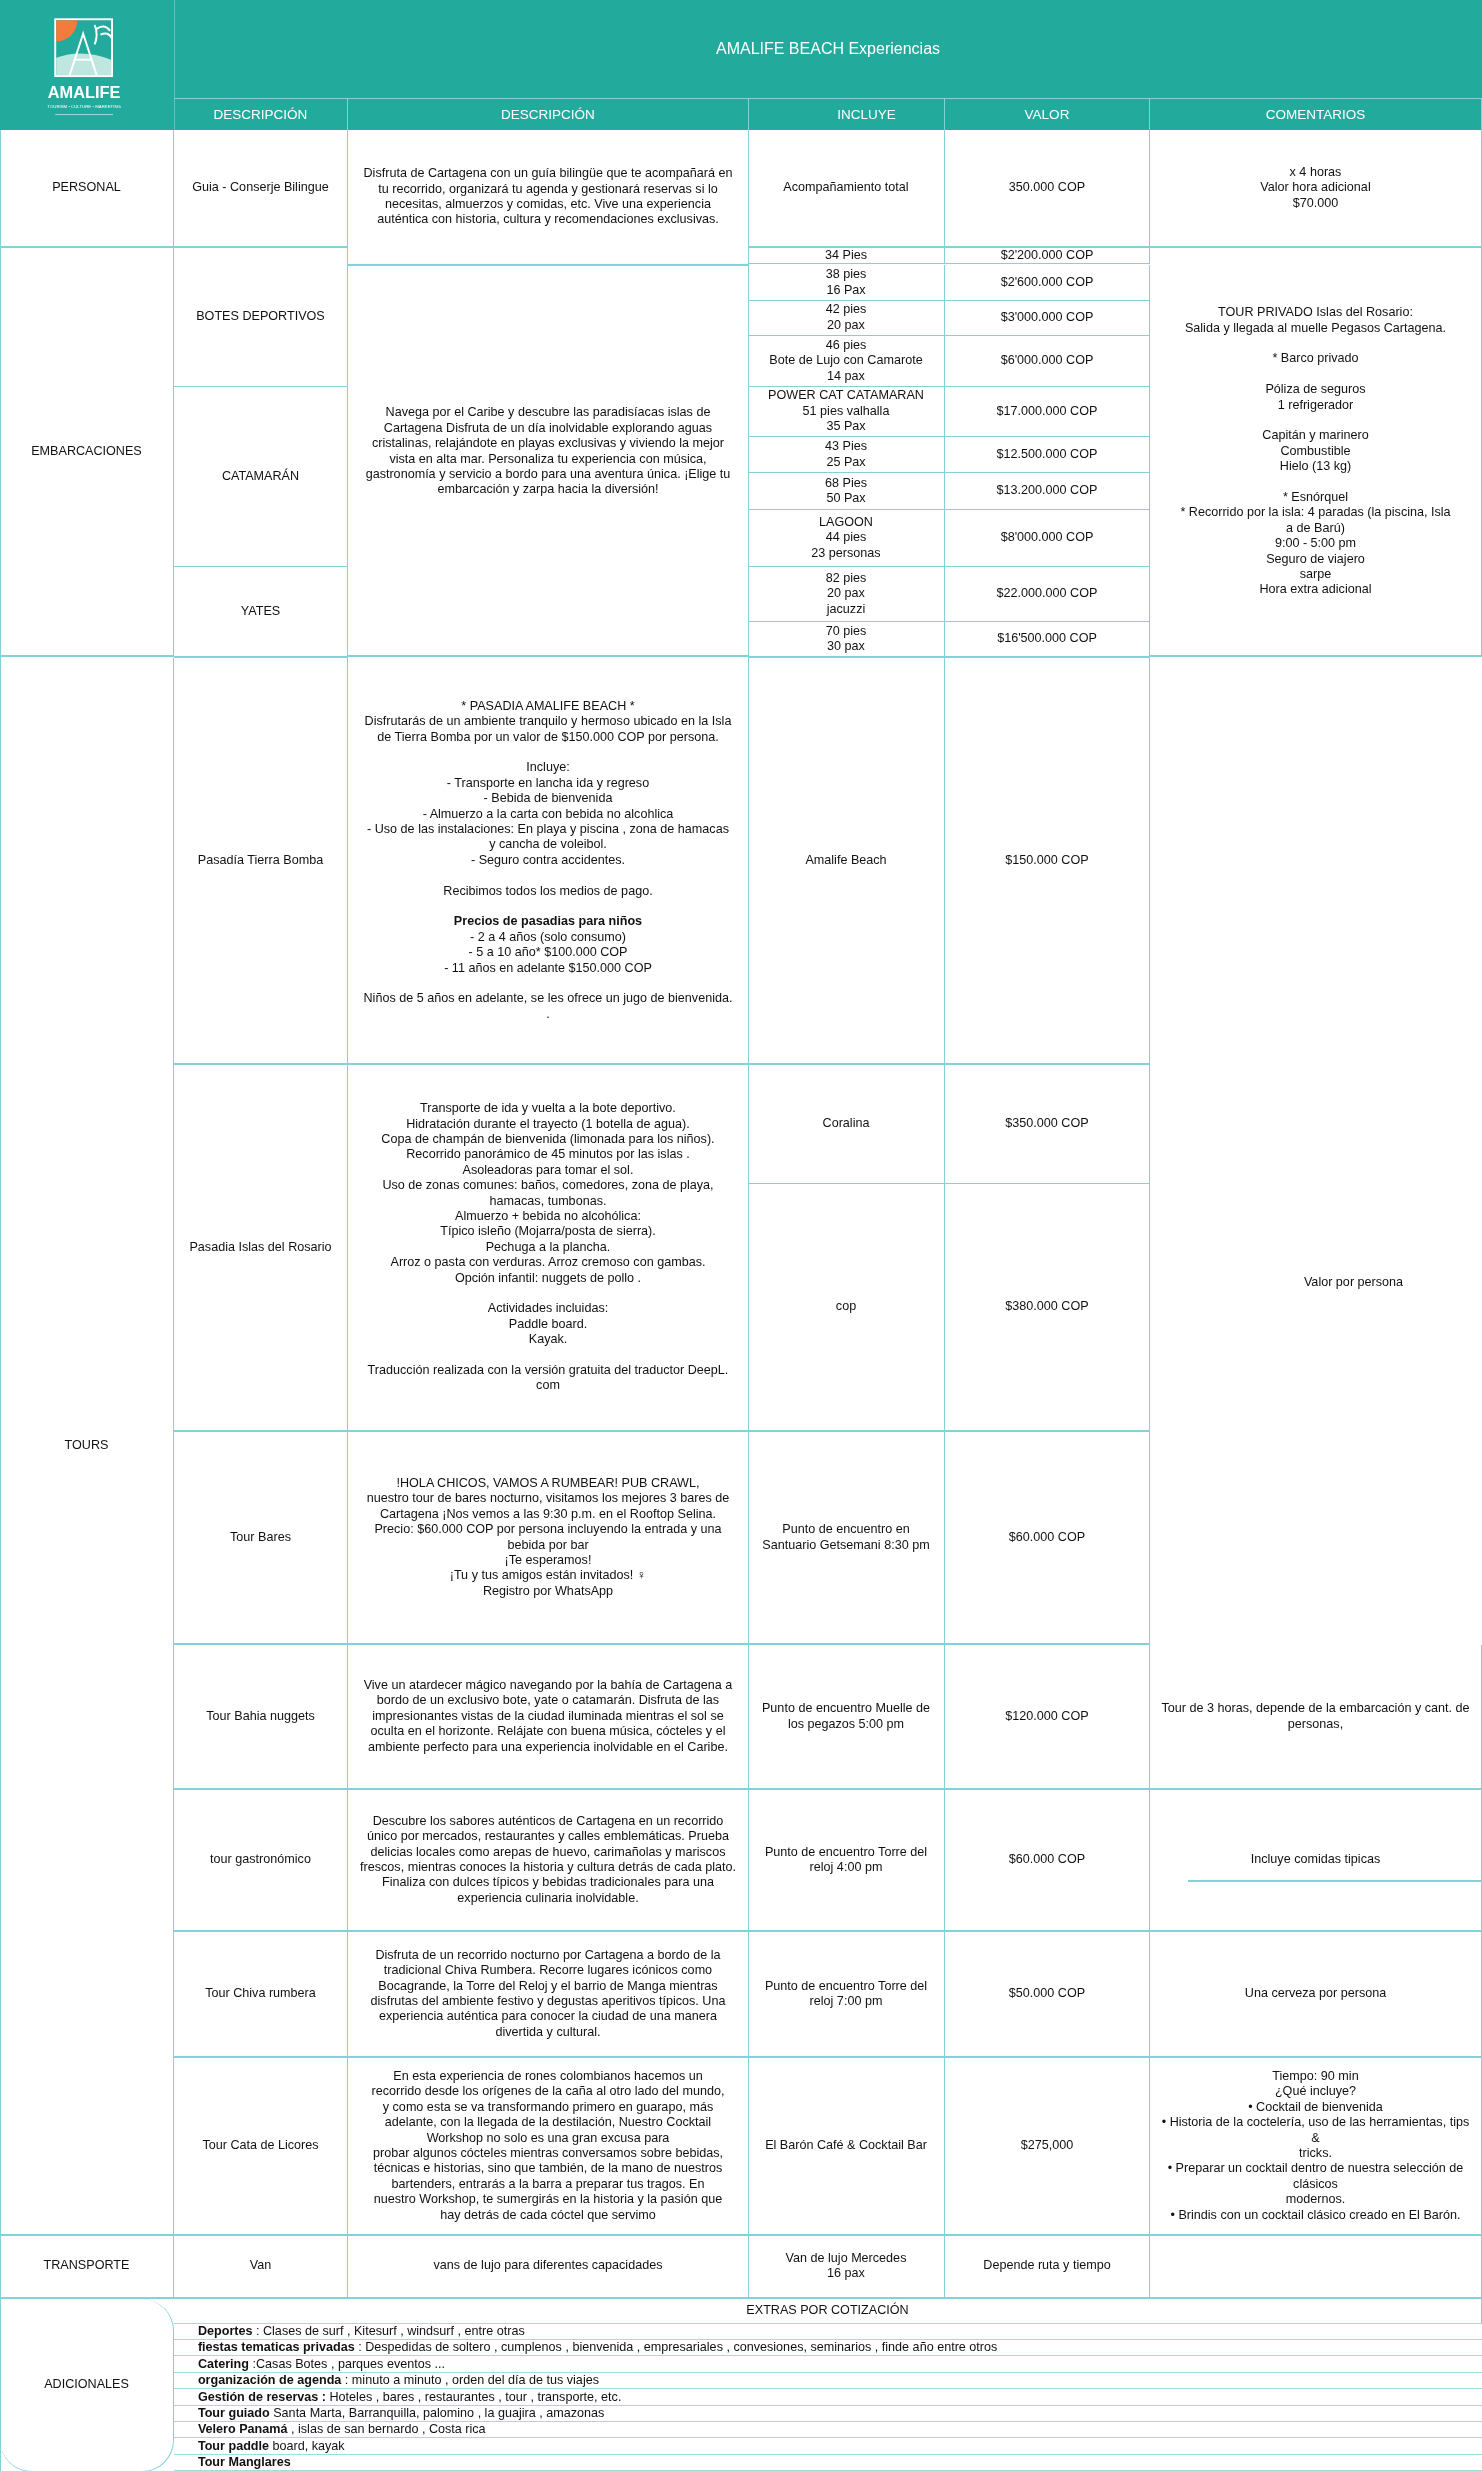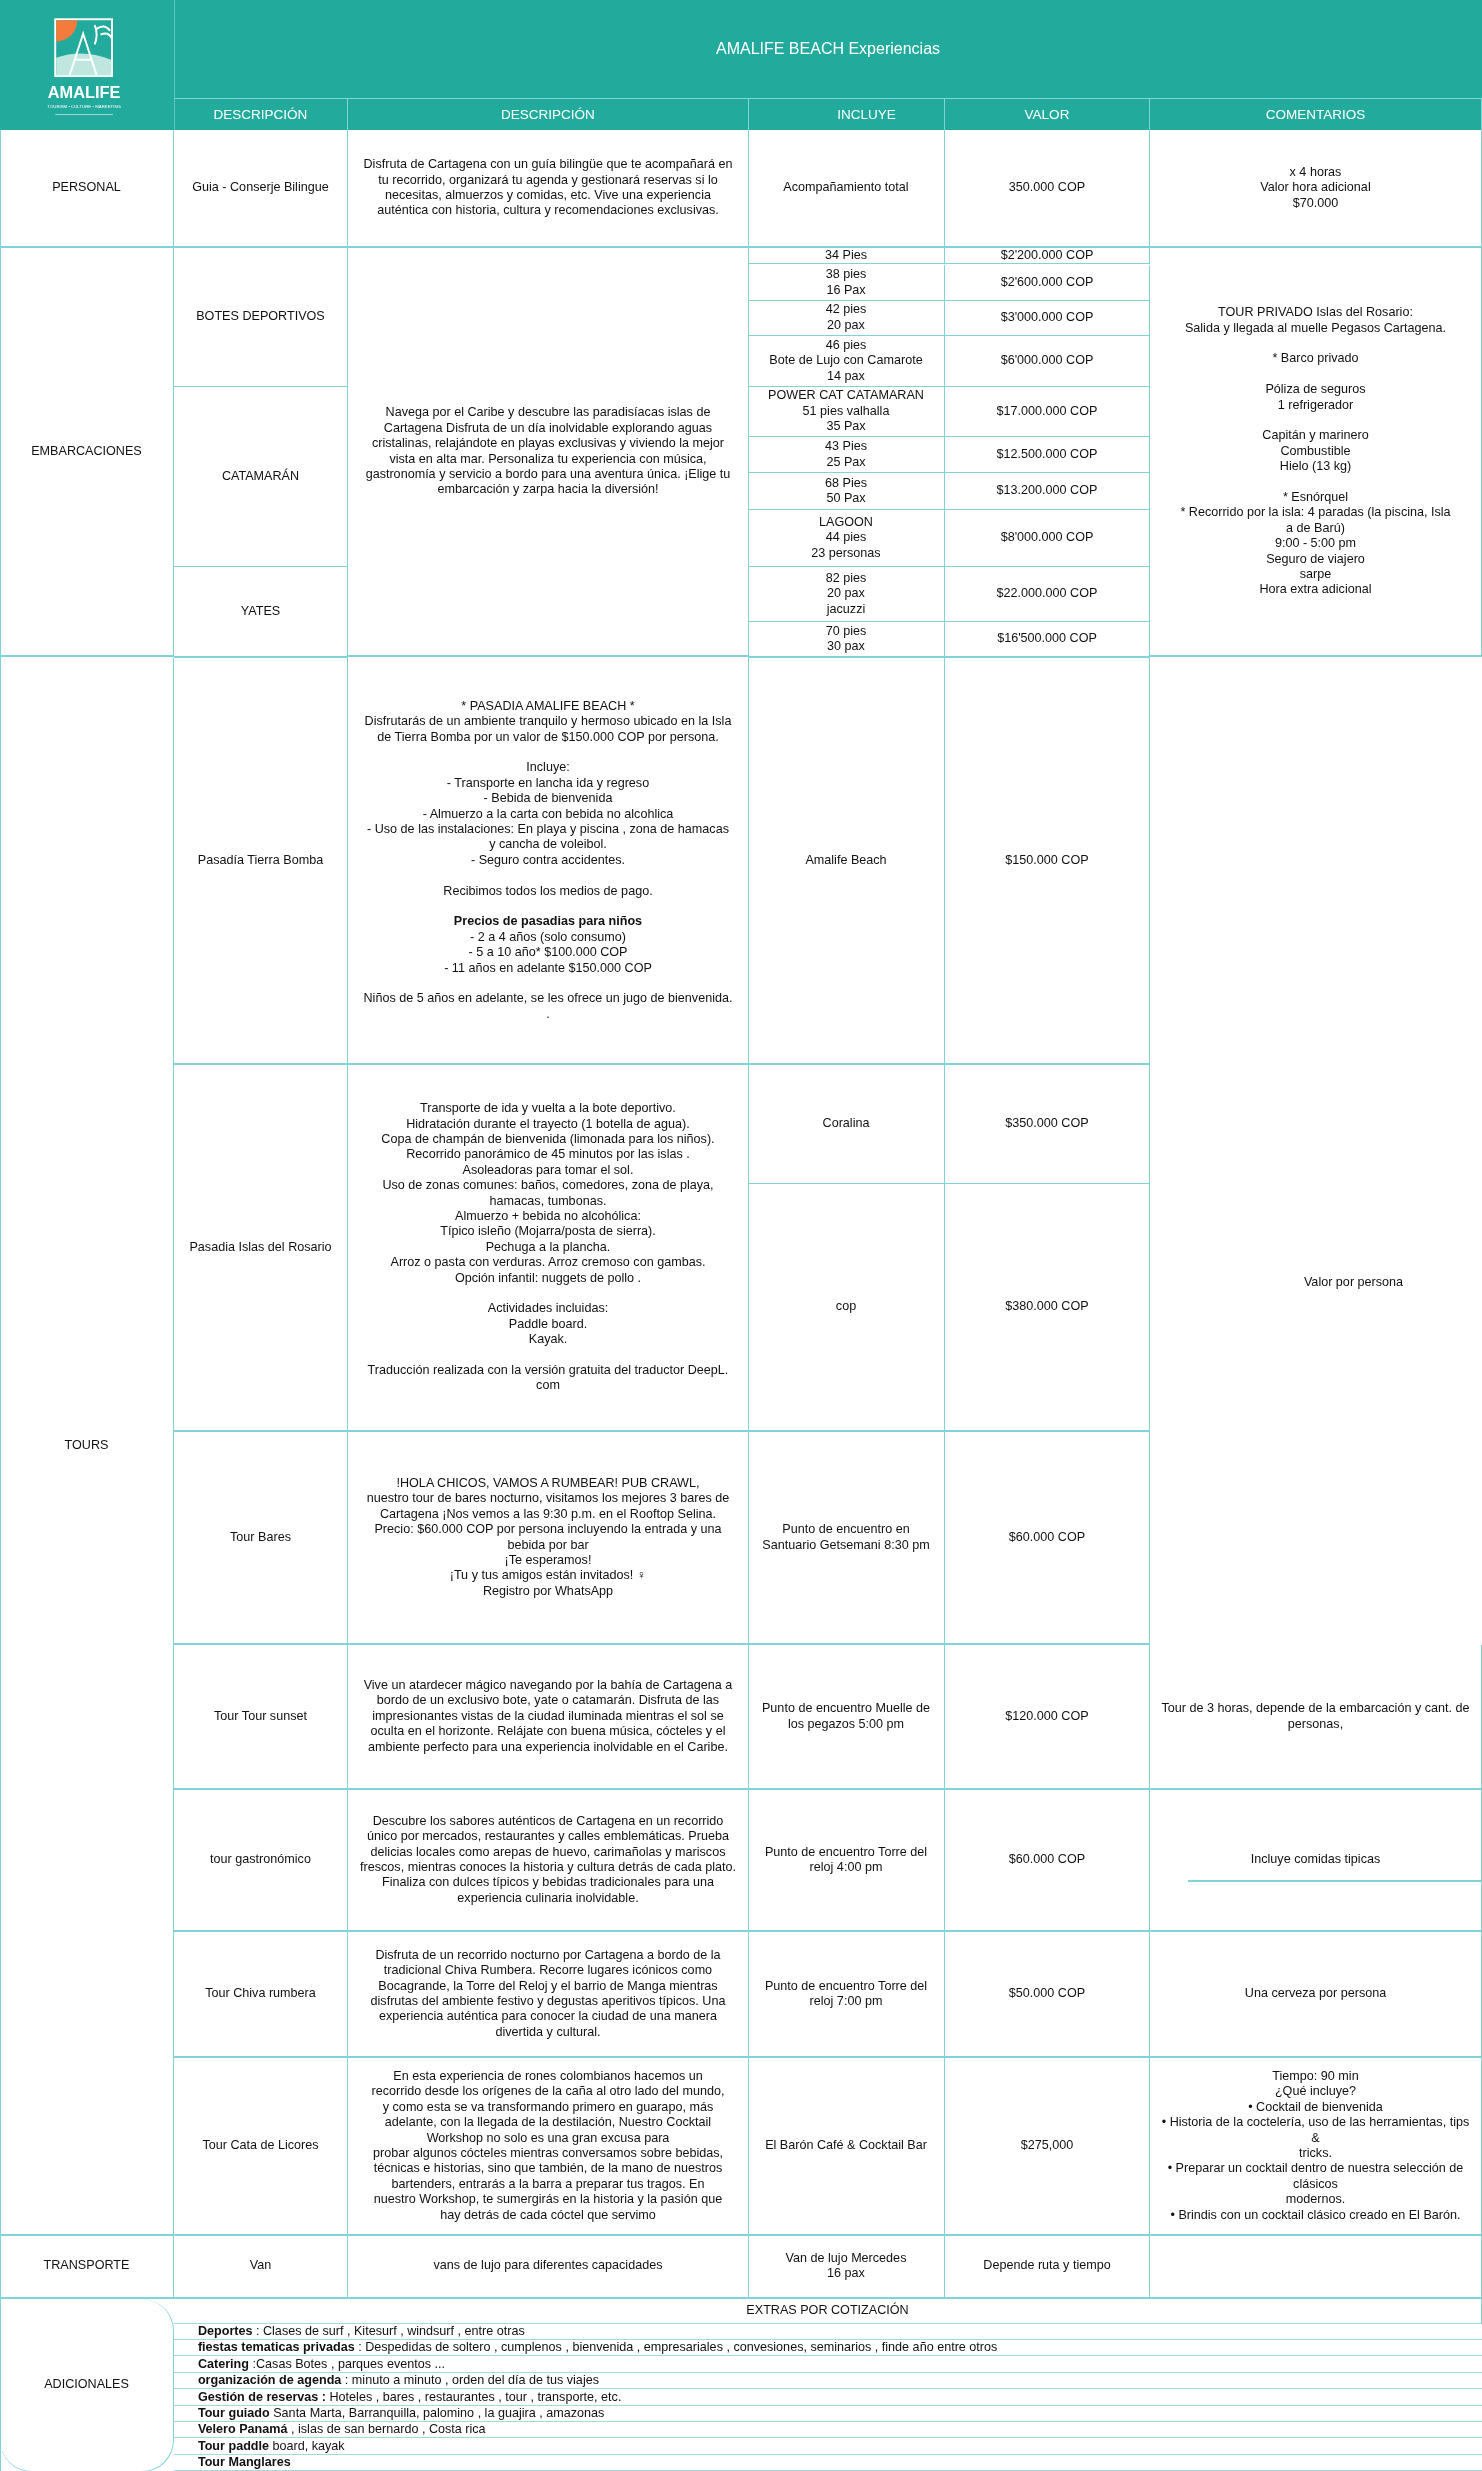--- a/index.html
+++ b/index.html
@@ -34,21 +34,21 @@
 </div>
 <div class="title">AMALIFE BEACH Experiencias</div>
 <div class="colhdr" style="left:174px;width:174px;">DESCRIPCIÓN</div>
 <div class="colhdr" style="left:348px;width:401px;">DESCRIPCIÓN</div>
 <div class="colhdr" style="left:748px;width:197px;padding-left:41px;">INCLUYE</div>
 <div class="colhdr" style="left:945px;width:205px;">VALOR</div>
 <div class="colhdr" style="left:1150px;width:332px;">COMENTARIOS</div>
 
 <div class="cell thick cat" style="left:0;top:130px;width:174px;height:118px;">PERSONAL</div>
 <div class="cell thick" style="left:174px;top:130px;width:174px;height:118px;">Guia - Conserje Bilingue</div>
-<div class="cell thick" style="left:348px;top:130px;width:401px;height:118px;">Disfruta de Cartagena con un guía bilingüe que te acompañará en
+<div class="cell thick" style="left:348px;top:130px;width:401px;height:136px;">Disfruta de Cartagena con un guía bilingüe que te acompañará en
 tu recorrido, organizará tu agenda y gestionará reservas si lo
 necesitas, almuerzos y comidas, etc. Vive una experiencia
 auténtica con historia, cultura y recomendaciones exclusivas.</div>
 <div class="cell thick" style="left:748px;top:130px;width:197px;height:118px;">Acompañamiento total</div>
 <div class="cell thick" style="left:945px;top:130px;width:205px;height:118px;">350.000 COP</div>
 <div class="cell thick" style="left:1150px;top:130px;width:332px;height:118px;">x 4 horas
 Valor hora adicional
 $70.000</div>
 
 <div class="cell thick cat" style="left:0;top:248px;width:174px;height:409px;">EMBARCACIONES</div>
@@ -176,21 +176,21 @@
 Cartagena ¡Nos vemos a las 9:30 p.m. en el Rooftop Selina.
 Precio: $60.000 COP por persona incluyendo la entrada y una
 bebida por bar
 ¡Te esperamos!
 ¡Tu y tus amigos están invitados!     ♀
 Registro por WhatsApp</div>
 <div class="cell thick" style="left:748px;top:1432px;width:197px;height:213px;">Punto de encuentro en
 Santuario Getsemani 8:30 pm</div>
 <div class="cell thick" style="left:945px;top:1432px;width:205px;height:213px;">$60.000 COP</div>
 
-<div class="cell thick" style="left:174px;top:1645px;width:174px;height:145px;">Tour Tour sunset</div>
+<div class="cell thick" style="left:174px;top:1645px;width:174px;height:145px;">Tour Bahia nuggets</div>
 <div class="cell thick" style="left:348px;top:1645px;width:401px;height:145px;">Vive un atardecer mágico navegando por la bahía de Cartagena a
 bordo de un exclusivo bote, yate o catamarán. Disfruta de las
 impresionantes vistas de la ciudad iluminada mientras el sol se
 oculta en el horizonte. Relájate con buena música, cócteles y el
 ambiente perfecto para una experiencia inolvidable en el Caribe.</div>
 <div class="cell thick" style="left:748px;top:1645px;width:197px;height:145px;">Punto de encuentro Muelle de
 los pegazos  5:00 pm</div>
 <div class="cell thick" style="left:945px;top:1645px;width:205px;height:145px;">$120.000 COP</div>
 <div class="cell thick" style="left:1150px;top:1645px;width:332px;height:145px;">Tour de 3 horas, depende de la embarcación y cant. de
 personas,</div>

